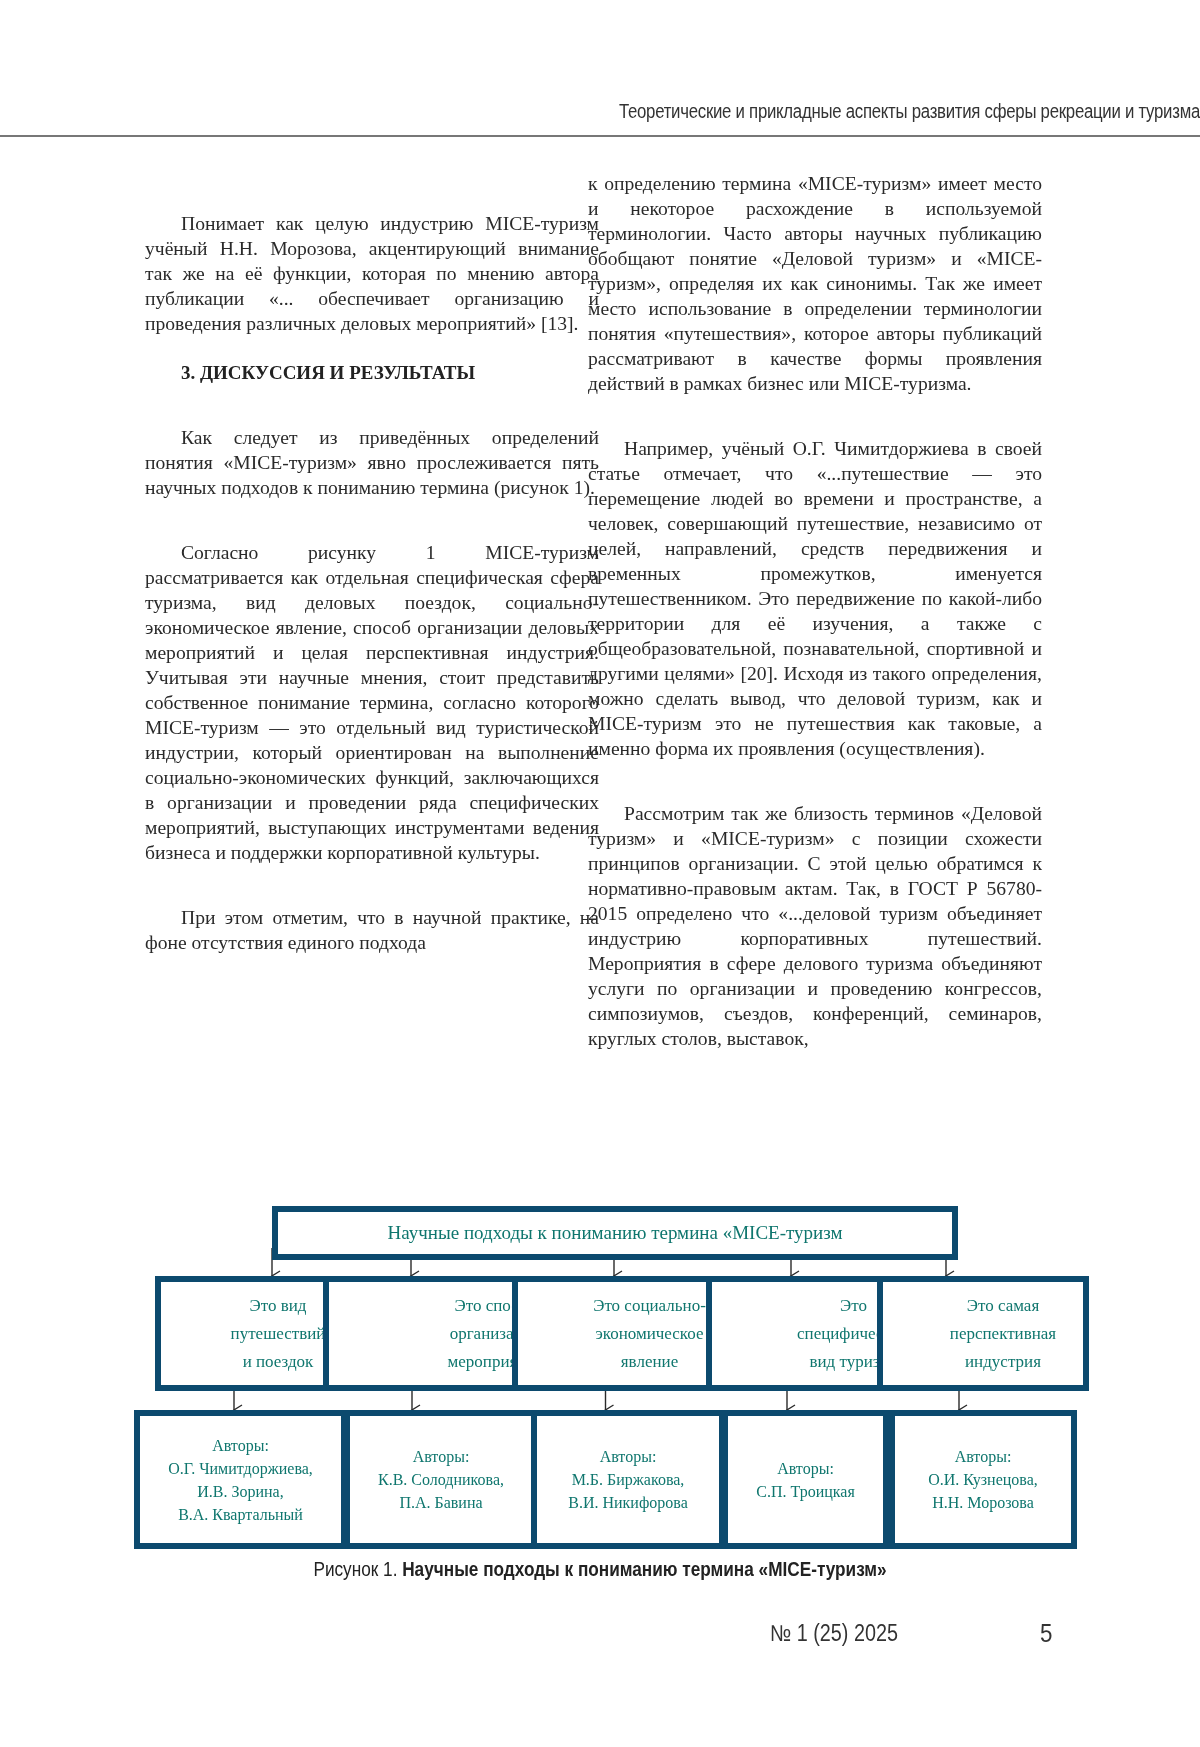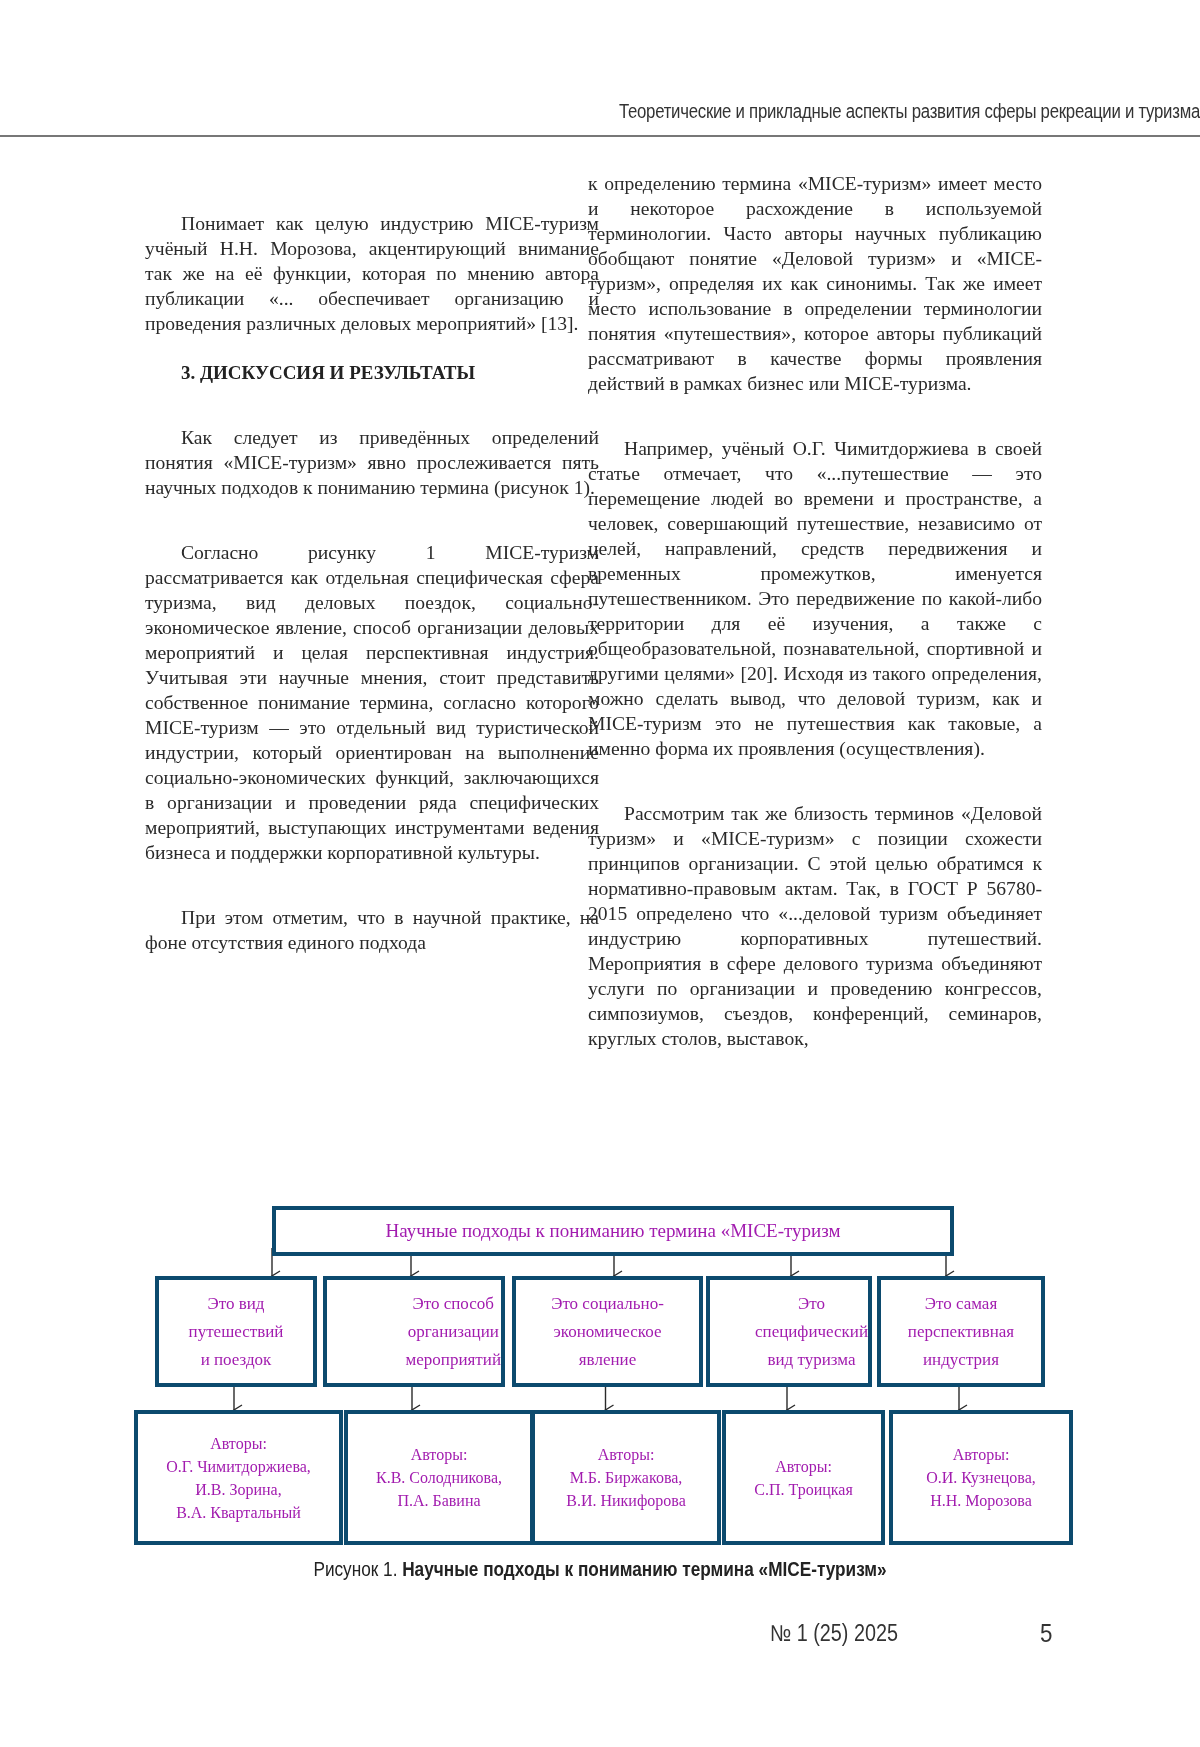--- a/index.html
+++ b/index.html
@@ -19,26 +19,26 @@
     .col-left { left: 145px; }
     .col-right { left: 588px; }
     .col p { margin: 0; text-indent: 0; }
     .col p.indent { text-indent: 36px; margin-top: 40px; }
     .col h2 {
       margin: 24px 0 0 0; font-size: 19px; font-weight: bold; line-height: 25px;
       text-indent: 36px; color: #222;
     }
     .figure { position: absolute; left: 0; top: 0; width: 1200px; height: 1600px; pointer-events: none; }
     .box {
-      position: absolute; border: 4px solid #0c4a6e; background: #fff;
+      position: absolute; border: 6px solid #0c4a6e; background: #fff;
       display: flex; align-items: center; justify-content: center; text-align: center;
-      font-family: "Liberation Serif", serif; color: #a21caf;
+      font-family: "Liberation Serif", serif; color: #0f766e;
     }
     .box-top { font-size: 19px; }
-    .box-mid { font-size: 17px; line-height: 28px; }
+    .box-mid { font-size: 17px; line-height: 28px; padding-left: 40px; }
     .box-auth { font-size: 16px; line-height: 23px; }
     .box span { display: block; }
     .figure-caption {
       position: absolute; left: 0; width: 1200px; top: 1558px; text-align: center;
       font-family: "Liberation Sans", sans-serif; font-size: 20px; color: #222;
       transform: scaleX(0.86); transform-origin: center top;
     }
     .figure-caption b { font-weight: bold; }
     .footer-issue {
       position: absolute; left: 770px; top: 1620px; font-family: "Liberation Sans", sans-serif;

